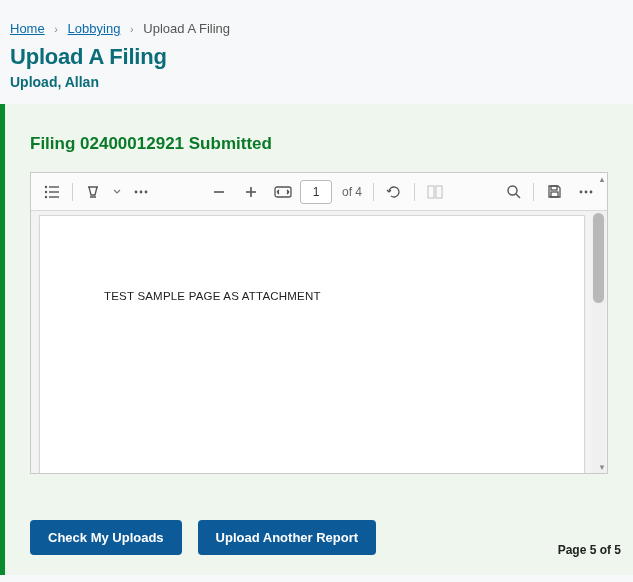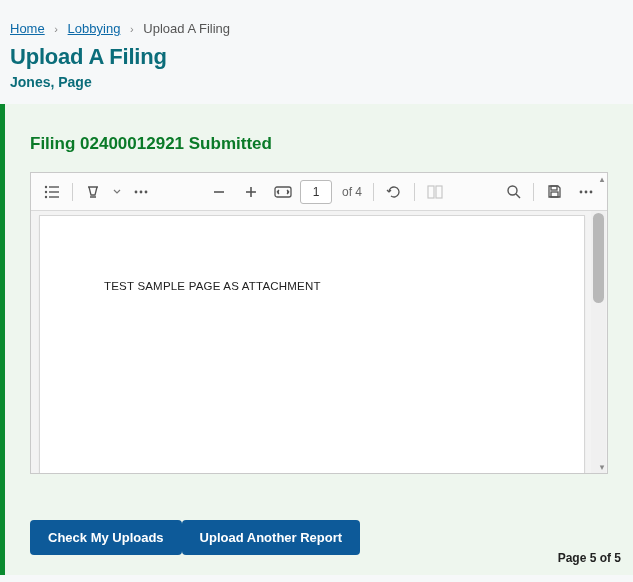--- a/index.html
+++ b/index.html
@@ -131,21 +131,21 @@
     left: 8px;
     right: 22px;
     top: 4px;
     bottom: -200px;
     background: #fff;
     border: 1px solid #d6d6d6;
     box-shadow: 0 1px 2px rgba(0,0,0,0.05);
   }
   .pdf-text {
     position: absolute;
-    top: 64px;
+    top: 74px;
     left: 64px;
     font-family: Arial, sans-serif;
     font-size: 11.5px;
     letter-spacing: 0.2px;
     color: #222;
   }
   .pdf-scroll {
     position: absolute;
     right: 1px;
     top: 0;
@@ -177,55 +177,55 @@
     color: #888;
     text-align: center;
     line-height: 12px;
   }
   .frame-scroll-up { top: 0; }
   .frame-scroll-down { bottom: 0; }
 
   .btn-row {
     margin-top: 46px;
     display: flex;
-    gap: 0;
+    gap: 16px;
   }
   .btn {
     background: #0d5a99;
     color: #fff;
     border: none;
     border-radius: 4px;
     padding: 10px 18px;
     font-size: 13px;
     font-weight: 600;
     cursor: pointer;
   }
   .page-count {
     position: absolute;
     right: 12px;
-    bottom: 10px;
+    bottom: 18px;
     font-size: 12px;
     font-weight: 700;
     color: #222;
   }
 </style>
 </head>
 <body>
 
 <div class="breadcrumb">
   <a>Home</a>
   <span class="sep">›</span>
   <a>Lobbying</a>
   <span class="sep">›</span>
   <span class="current">Upload A Filing</span>
 </div>
 
 <div class="page-header">
   <div class="page-title">Upload A Filing</div>
-  <div class="page-subtitle">Jones, Page</div>
+  <div class="page-subtitle">Upload, Allan</div>
 </div>
 
 <div class="panel">
   <div class="panel-inner">
     <div class="panel-title">Filing 02400012921 Submitted</div>
 
     <div class="pdf-frame">
 
       <div class="pdf-toolbar">
         <div class="tb-btn">

